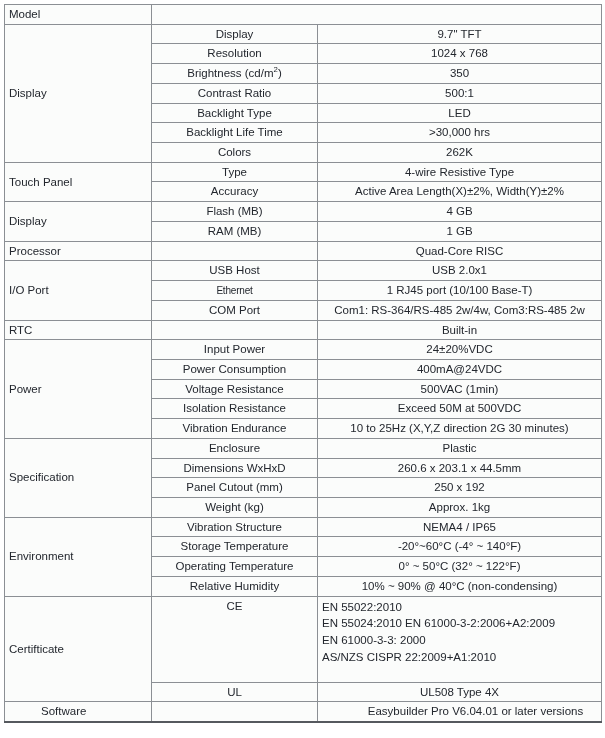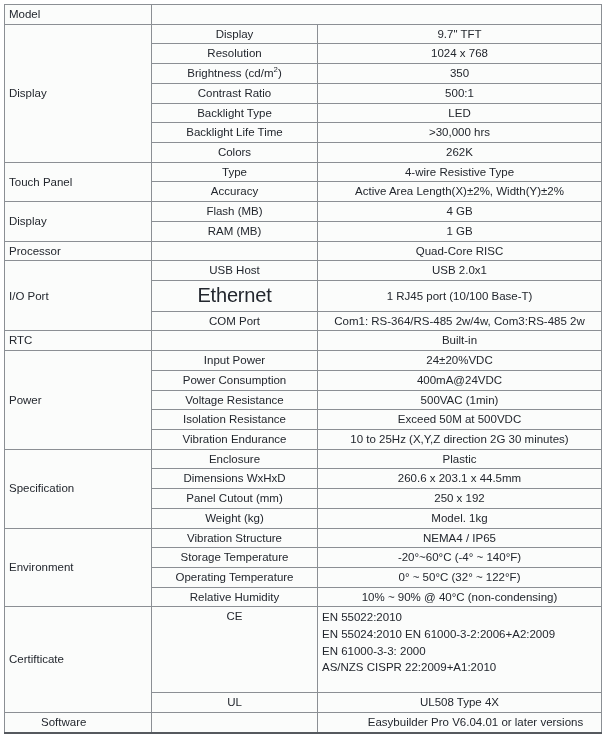--- a/index.html
+++ b/index.html
@@ -60,21 +60,21 @@
   td.value-cell {
     text-align: center;
     vertical-align: middle;
   }
 
   
   td.align-top { vertical-align: top; padding-top: 3px; }
 
   
   .big-label {
-    font-size: 20px;
+    font-size: 10px;
     letter-spacing: -0.2px;
   }
 
   
   .multiline {
     white-space: normal;
     text-align: left;
     line-height: 1.45;
   }
   .multiline .ml-row { display: block; }
@@ -205,21 +205,21 @@
         <tr>
           <td class="item-cell"><span>Dimensions WxHxD</span></td>
           <td class="value-cell">260.6 x 203.1 x 44.5mm</td>
         </tr>
         <tr>
           <td class="item-cell"><span>Panel Cutout (mm)</span></td>
           <td class="value-cell">250 x 192</td>
         </tr>
         <tr>
           <td class="item-cell"><span>Weight (kg)</span></td>
-          <td class="value-cell">Model. 1kg</td>
+          <td class="value-cell">Approx. 1kg</td>
         </tr>
         <tr>
           <td class="group-cell" rowspan="4">Environment</td>
           <td class="item-cell"><span>Vibration Structure</span></td>
           <td class="value-cell">NEMA4 / IP65</td>
         </tr>
         <tr>
           <td class="item-cell"><span>Storage Temperature</span></td>
           <td class="value-cell">-20°~60°C (-4° ~ 140°F)</td>
         </tr>

